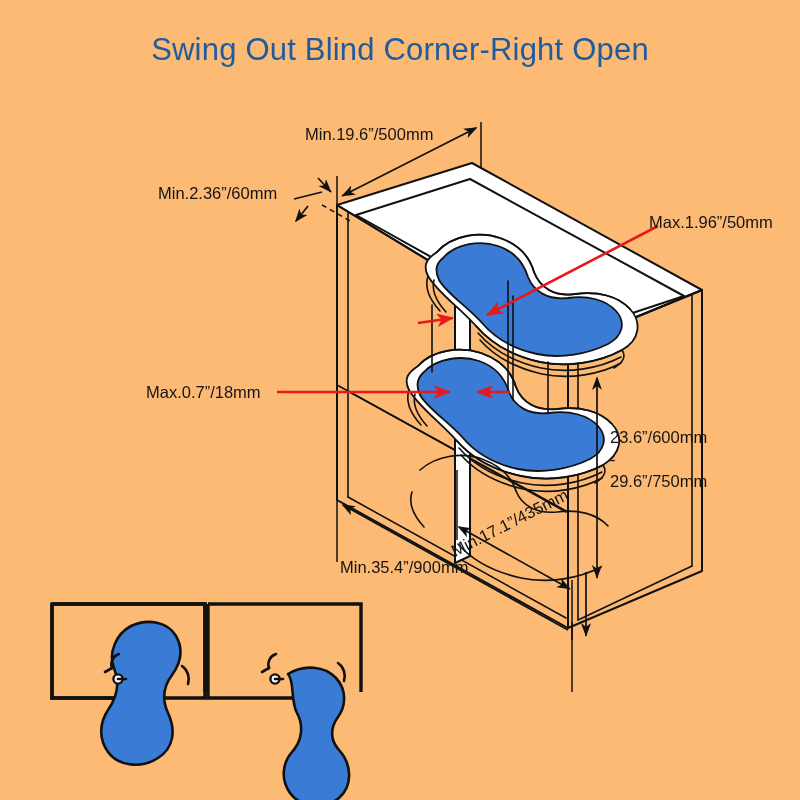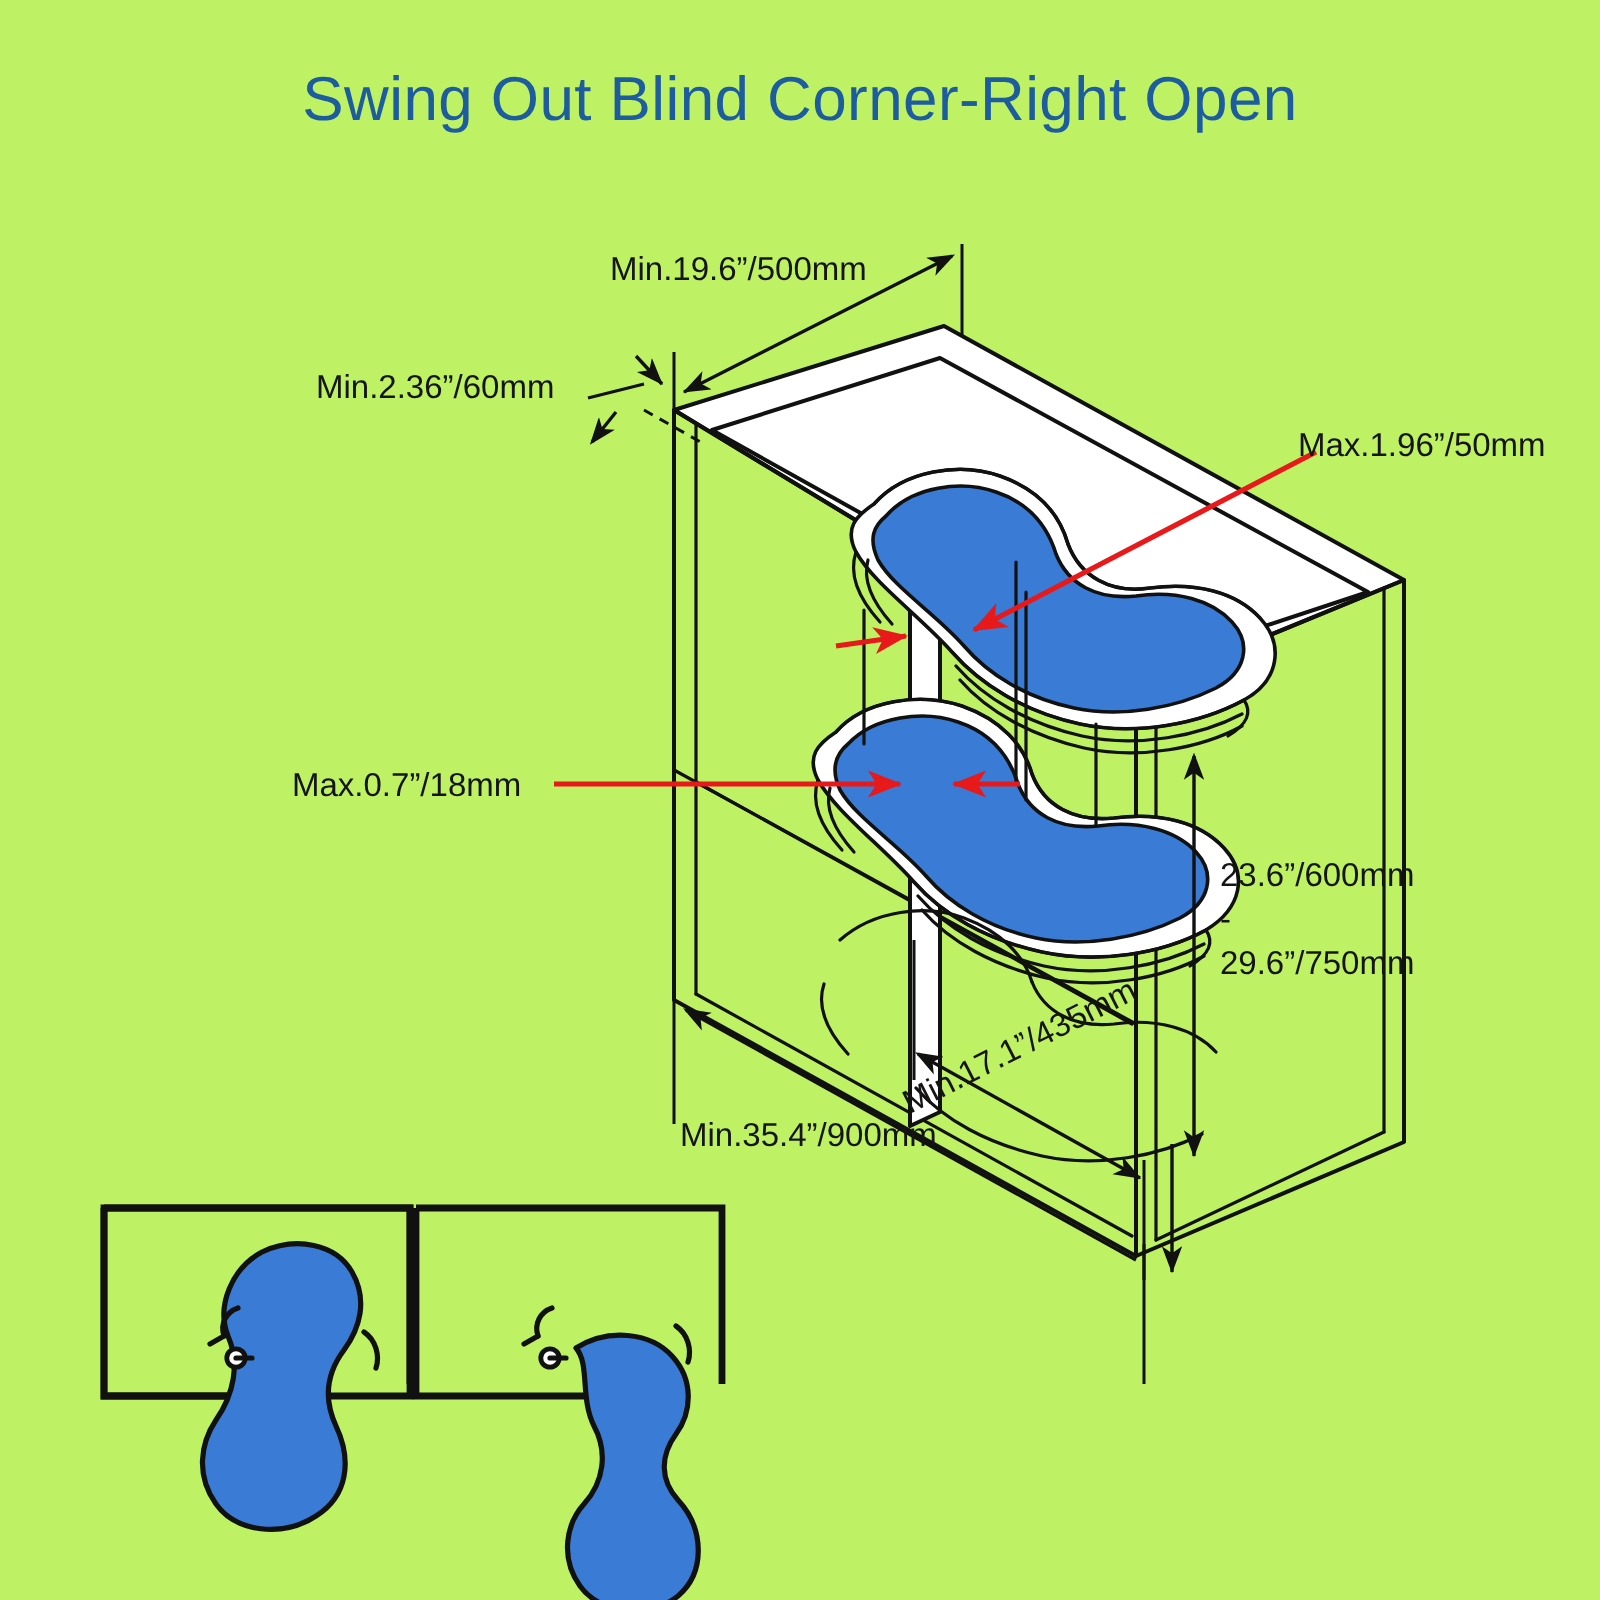--- a/index.html
+++ b/index.html
@@ -10,21 +10,21 @@
   body {
     width: 800px;
     height: 800px;
     font-family: "Liberation Sans", sans-serif;
     overflow: hidden;
   }
   #page {
     position: relative;
     width: 800px;
     height: 800px;
-    background: #bef264;
+    background: #fdba74;
   }
   #page-title {
     position: absolute;
     left: 0;
     top: 32px;
     width: 800px;
     text-align: center;
     font-family: "Liberation Sans", sans-serif;
     font-size: 31px;
     font-weight: 400;

